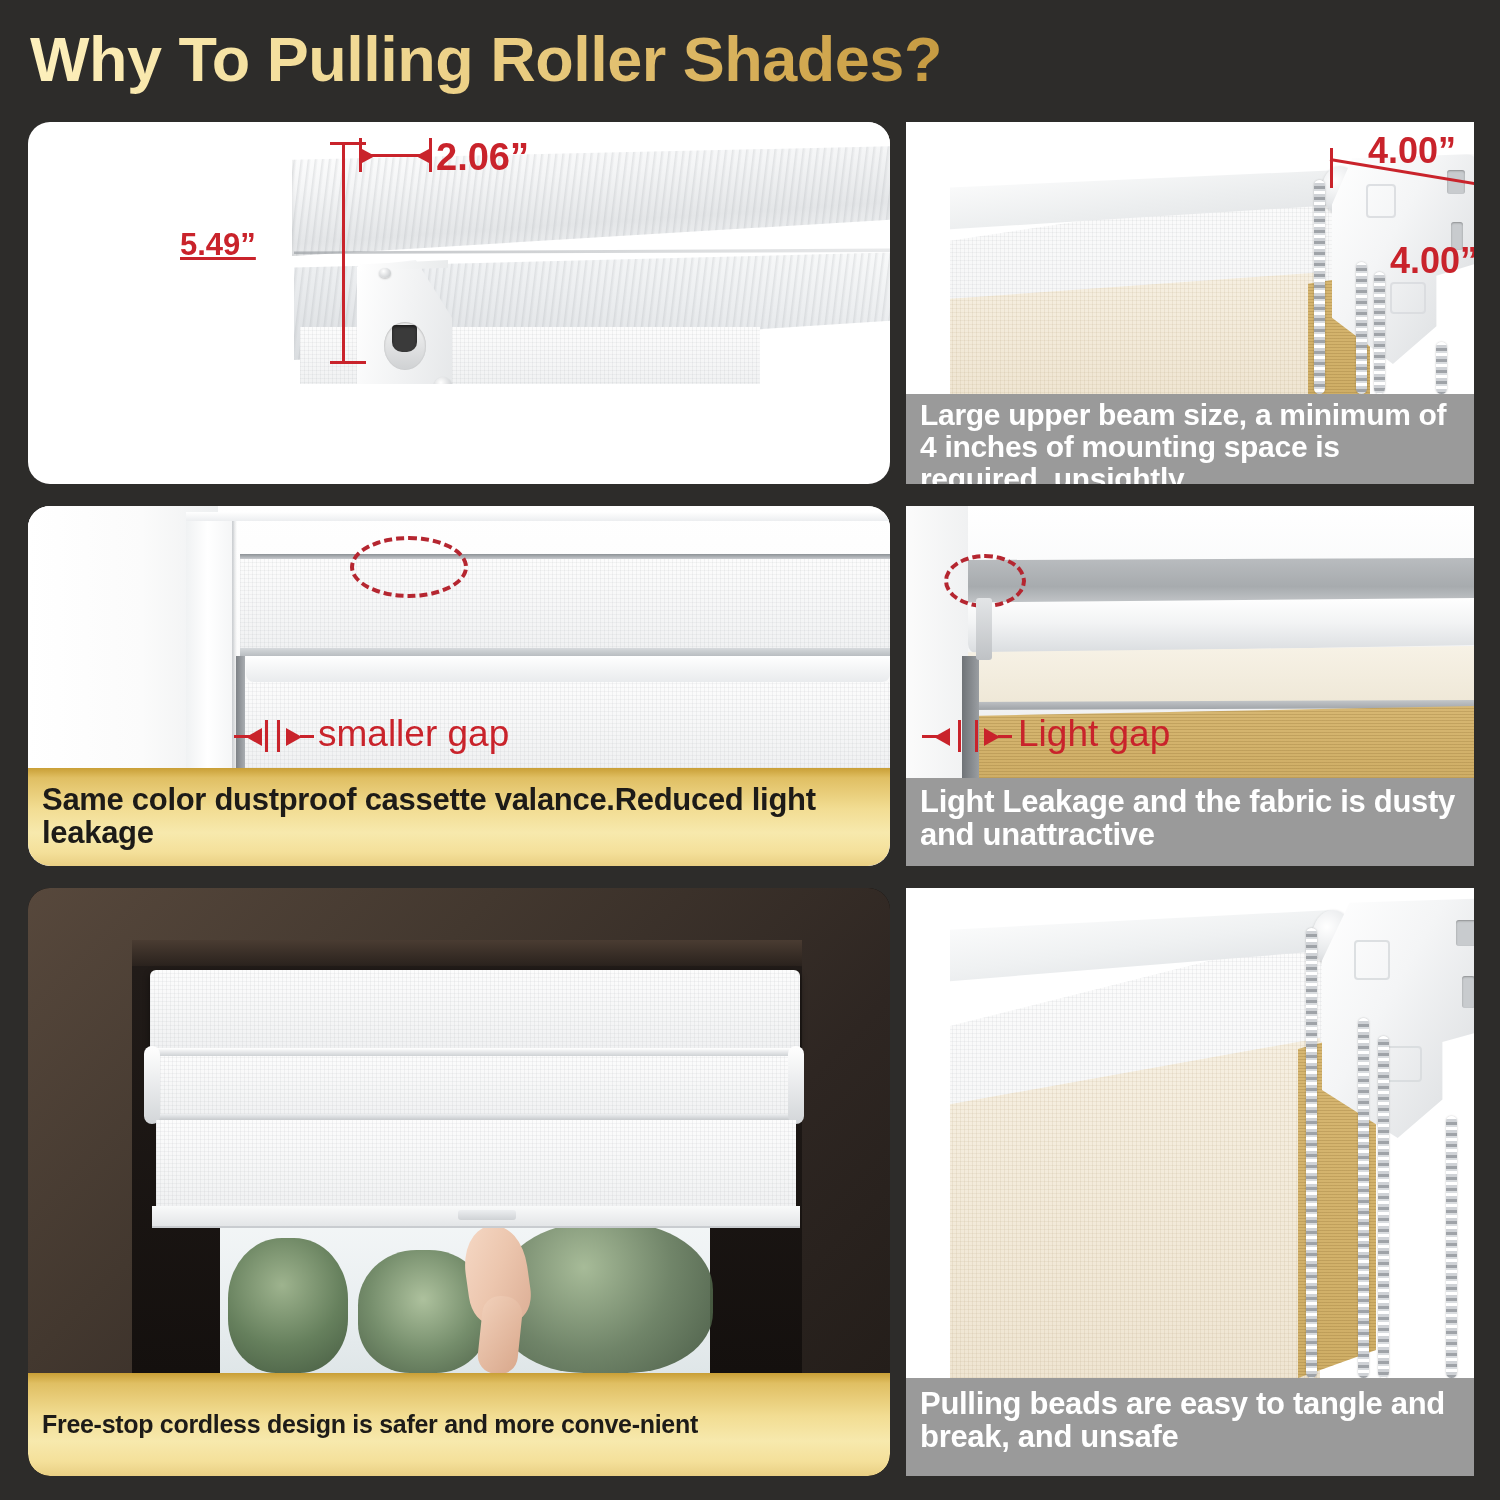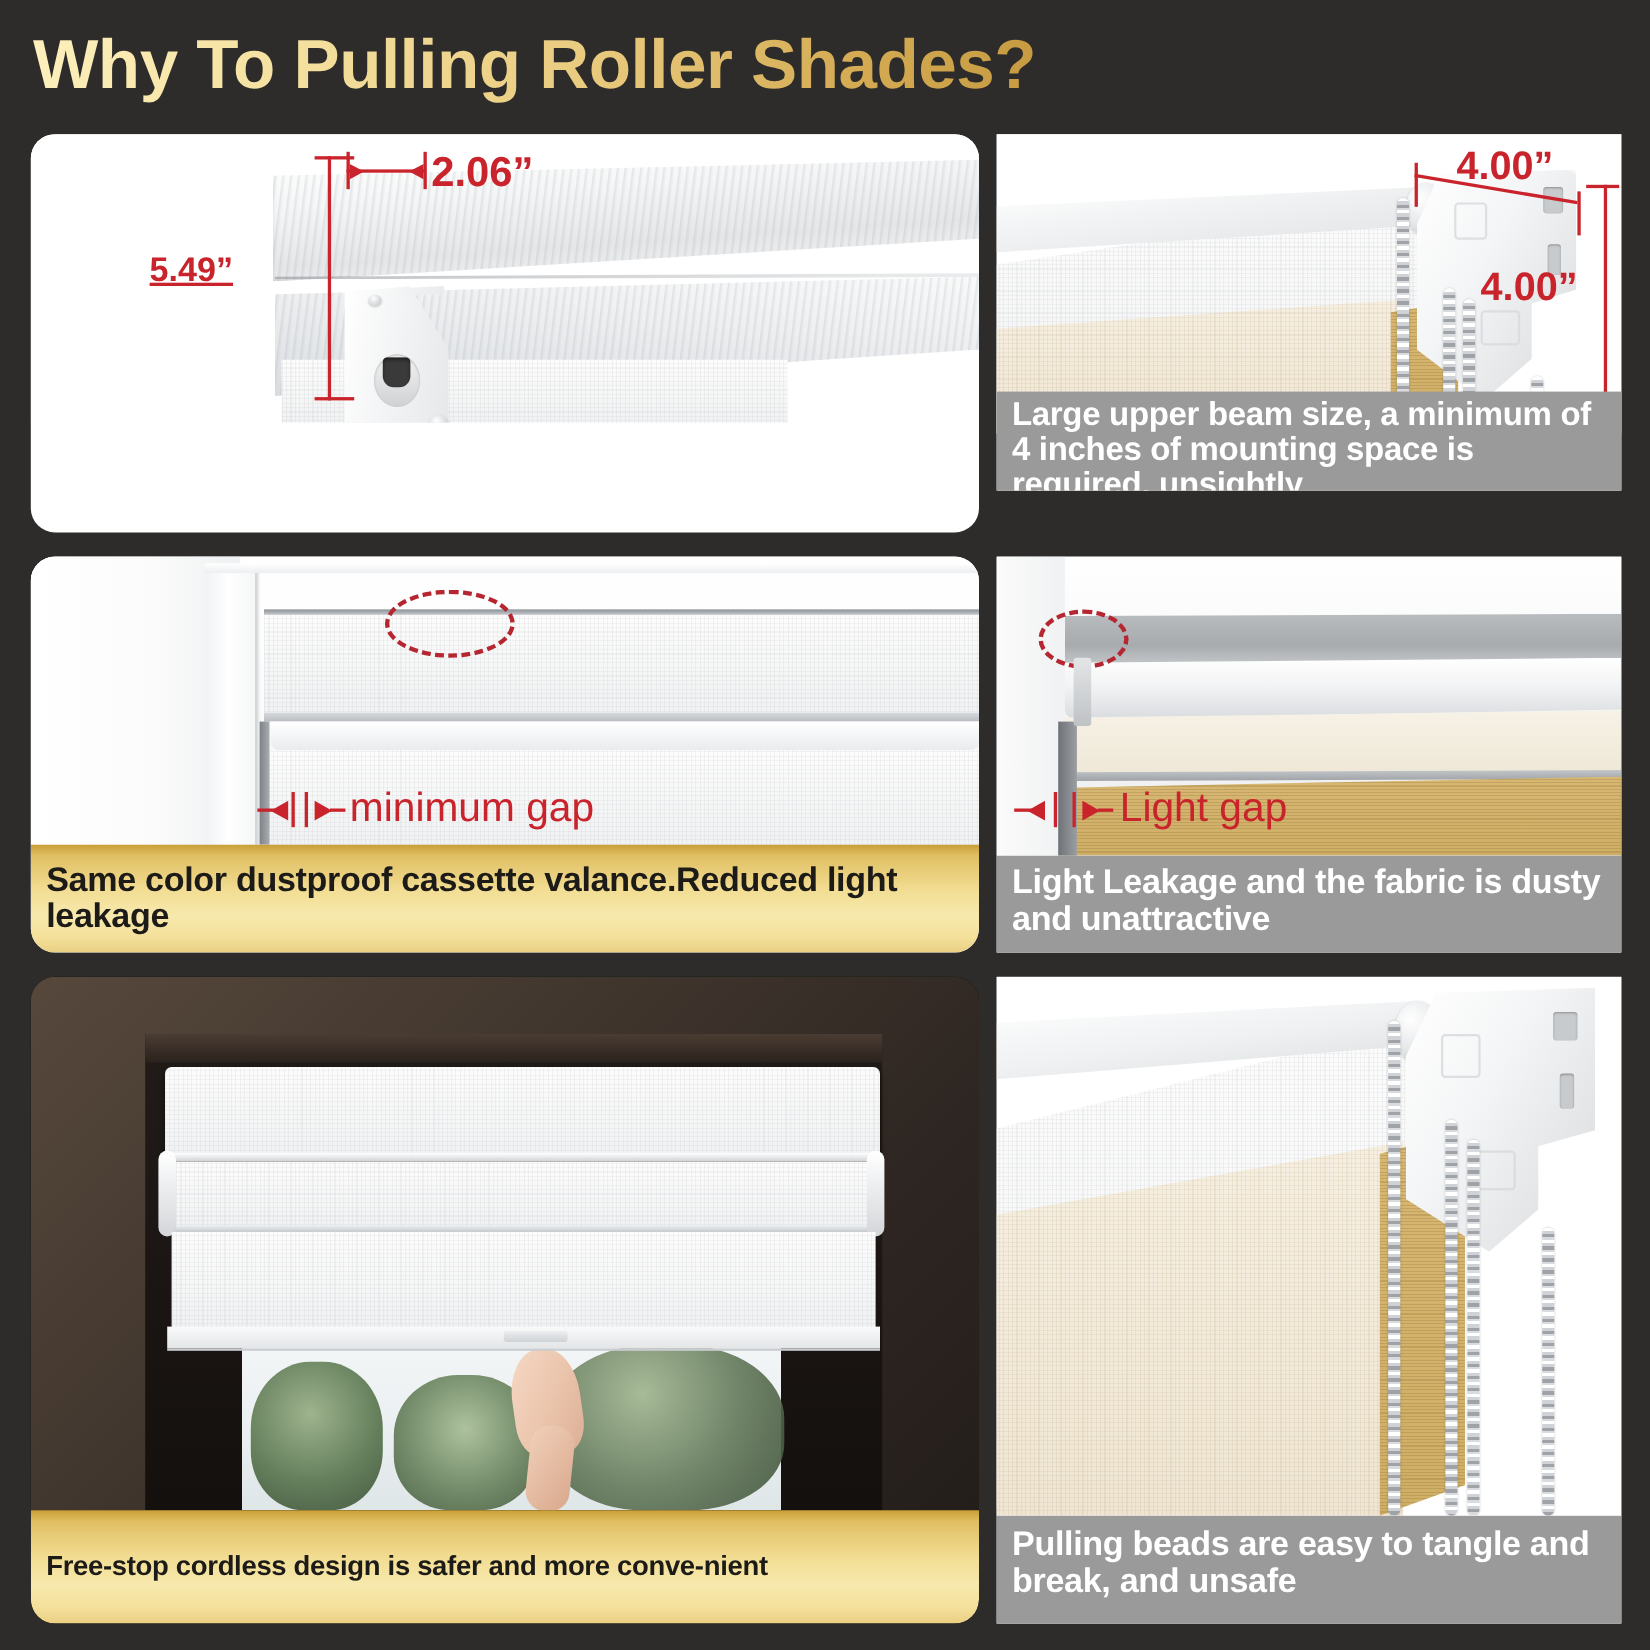--- a/index.html
+++ b/index.html
@@ -44,21 +44,21 @@
   }
   .caption.grey{ background:#9a9a9a; }
   .caption-text{
     font-weight:bold; line-height:1.06;
     letter-spacing:-0.3px;
   }
   .caption.gold .caption-text{ color:#1d1b18; }
   .caption.grey .caption-text{ color:#ffffff; }
 
   
-  .white-bg{ background:#ffffff; }
+  .white-bg{ background:#ffffff;margin-left:44px; }
   .softgrey-bg{ background:linear-gradient(180deg,#ffffff 0%,#fbfbfb 55%,#f2f2f2 100%); }
 
   
   .meas{
     position:absolute; color:#c9232b; font-weight:bold;
     white-space:nowrap; font-family:"Liberation Sans", sans-serif;
   }
   .rule-h{ position:absolute; height:3px; background:#c9232b; }
   .rule-v{ position:absolute; width:3px; background:#c9232b; }
   .tick-v{ position:absolute; width:3px; background:#c9232b; }
@@ -224,21 +224,21 @@
     <div class="meas" style="left:364px; top:14px; font-size:38px;">2.06”</div>
 
     <div class="rule-v" style="left:270px; top:20px; height:222px;"></div>
     <div class="rule-h" style="left:258px; top:20px; width:36px;"></div>
     <div class="rule-h" style="left:258px; top:239px; width:36px;"></div>
     <div class="meas" style="left:108px; top:105px; font-size:31px;text-decoration:underline;">5.49”</div>
   </div>
 
 </div>
 
-<div class="panel right" style="left:906px; top:122px; width:568px; height:324px; background:#ffffff;">
+<div class="panel right" style="left:906px; top:122px; width:568px; height:362px; background:#ffffff;">
 
   <div class="photo white-bg" style="height:272px;">
 
     <div class="fabric-white" style="position:absolute; left:-10px; top:60px; width:400px; height:215px;
                 clip-path:polygon(0% 28%, 100% 0%, 100% 58%, 0% 100%);"></div>
 
     <div style="position:absolute; left:-10px; top:48px; width:400px; height:60px;
                 background:linear-gradient(172deg,#ffffff,#eceeef 55%,#dfe1e3);
                 clip-path:polygon(0% 30%, 100% 0%, 100% 58%, 0% 100%);"></div>
 
@@ -310,21 +310,21 @@
                 background:linear-gradient(90deg,#7e8287,#a9adb1);"></div>
 
     <div class="dash-ellipse" style="left:322px; top:30px; width:118px; height:62px;"></div>
 
     <div class="arrow-r" style="left:218px; top:222px; border-top-width:9px; border-bottom-width:9px; border-left:0; border-right:16px solid #c9232b;"></div>
     <div class="rule-h" style="left:206px; top:229px; width:16px;"></div>
     <div class="tick-v" style="left:237px; top:214px; height:32px;"></div>
     <div class="tick-v" style="left:249px; top:214px; height:32px;"></div>
     <div class="arrow-l" style="left:258px; top:222px; border-top-width:9px; border-bottom-width:9px; border-right:0; border-left:16px solid #c9232b;"></div>
     <div class="rule-h" style="left:272px; top:229px; width:14px;"></div>
-    <div class="gaptext" style="left:290px; top:207px; font-size:37px;">minimum gap</div>
+    <div class="gaptext" style="left:290px; top:207px; font-size:37px;">smaller gap</div>
   </div>
 
   <div class="caption gold" style="height:98px;">
     <div class="caption-text" style="font-size:31px;">Same color dustproof cassette valance.Reduced light leakage</div>
   </div>
 </div>
 
 <div class="panel right" style="left:906px; top:506px; width:568px; height:360px; background:#ffffff;">
 
   <div class="photo" style="height:272px; background:linear-gradient(180deg,#ffffff 0%,#f6f7f8 40%,#ededee 100%);">

